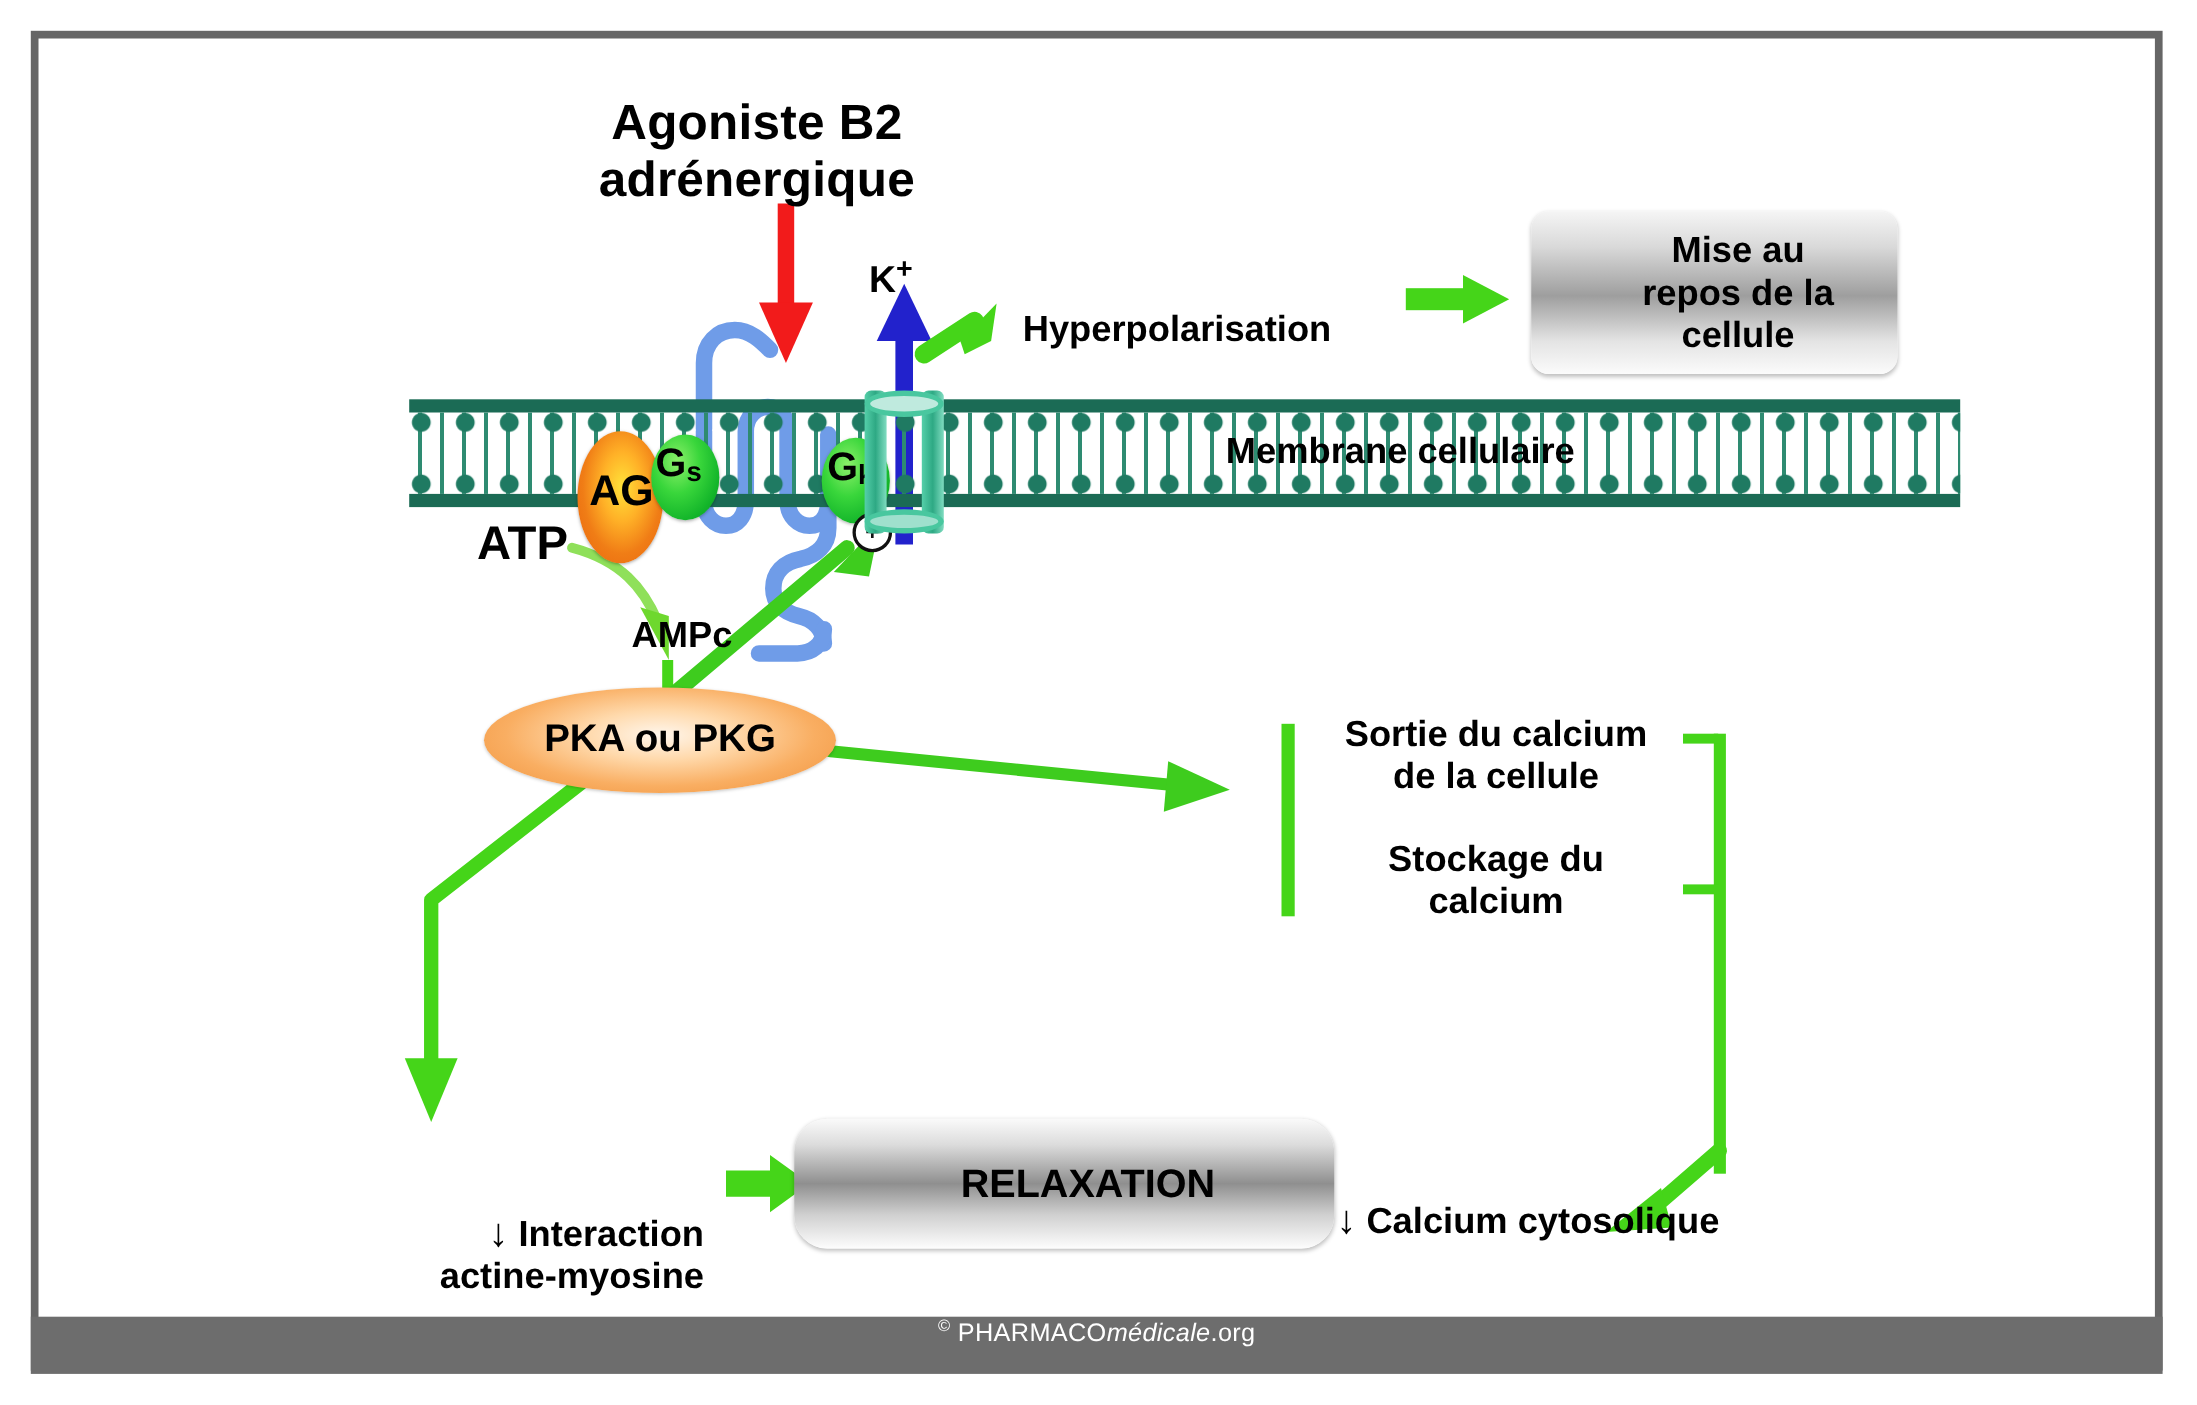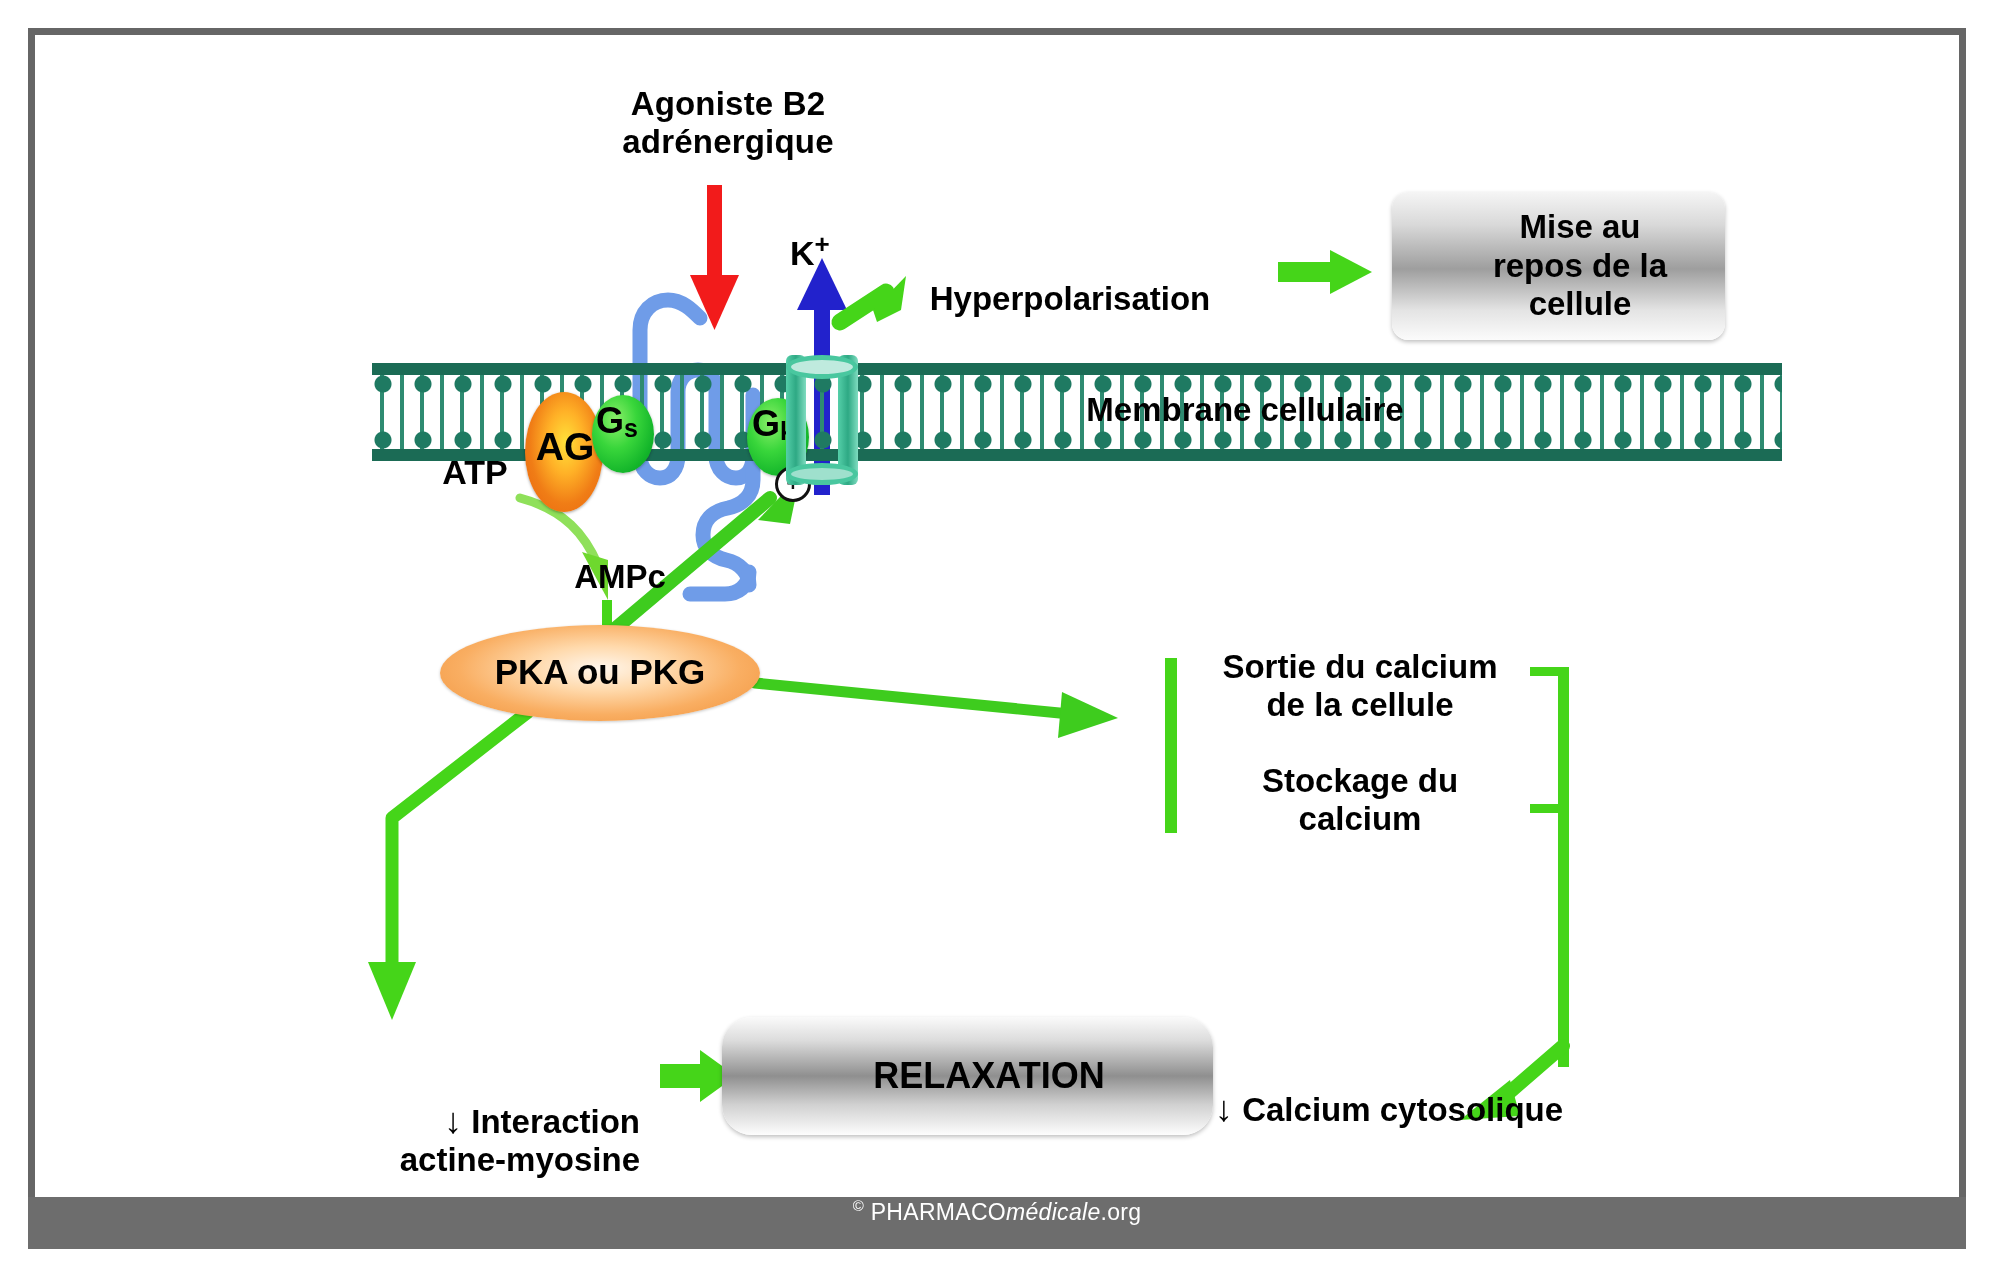--- a/index.html
+++ b/index.html
@@ -11,25 +11,25 @@
   #frame{
     position:absolute;left:28px;top:28px;width:1938px;height:1218px;
     border:7px solid #666666;background:#ffffff;box-sizing:border-box;
   }
   .svg-layer{position:absolute;left:0;top:0;width:1997px;height:1277px;pointer-events:none;}
 
   .lbl{position:absolute;font-weight:bold;color:#000000;line-height:1.15;
        text-align:center;white-space:pre-line;}
 
   
-  #agonist-label{left:568px;top:85px;width:320px;font-size:33px;letter-spacing:.2px;}
+  #agonist-label{left:528px;top:85px;width:320px;font-size:45px;letter-spacing:.2px;}
   #k-label{left:790px;top:230px;width:70px;font-size:34px;text-align:left;}
   #hyperpol-label{left:900px;top:252px;width:340px;font-size:33px;margin-top:28px;}
-  #membrane-label{left:1060px;top:391px;width:370px;font-size:33px;}
-  #atp-label{left:420px;top:453px;width:110px;font-size:34px;}
+  #membrane-label{left:1060px;top:391px;width:370px;font-size:33px;padding-left:28px;}
+  #atp-label{left:420px;top:470px;width:110px;font-size:43px;}
   #ampc-label{left:555px;top:558px;width:130px;font-size:33px;}
   #sortie-label{left:1195px;top:648px;width:330px;font-size:33px;}
   #stockage-label{left:1215px;top:762px;width:290px;font-size:33px;}
   #calcium-cyto-label{left:1215px;top:1060px;width:390px;font-size:33px;text-align:left;margin-top:28px;}
   #actine-label{left:320px;top:1100px;width:320px;font-size:33px;text-align:right;}
   .dn-arrow{font-weight:bold;font-size:36px;}
 
   
   .gbox{
     position:absolute;border-radius:18px;

